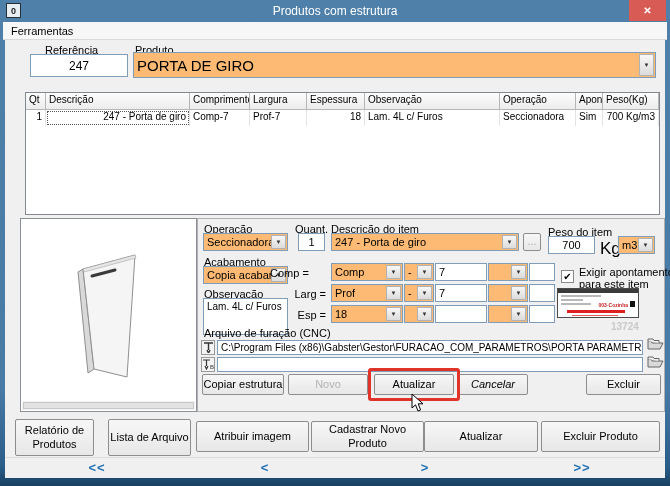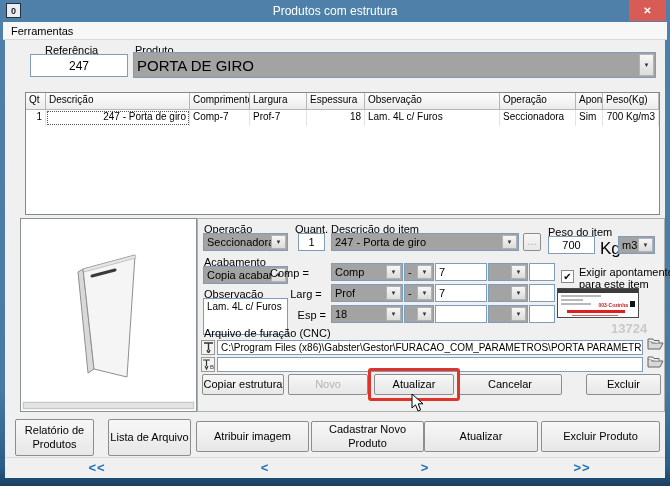--- a/index.html
+++ b/index.html
@@ -11,21 +11,21 @@
   .appicon{position:absolute;top:3px;left:6px;width:15px;height:15px;background:#e9eef3;border:1px solid #26303a;
            color:#222;font-size:9px;font-weight:bold;display:flex;align-items:center;justify-content:center;}
   .closebtn{position:absolute;top:0;right:4px;width:37px;height:21px;background:#d85c55;color:#fff;
             font-size:10px;font-weight:bold;display:flex;align-items:center;justify-content:center;cursor:pointer;}
   .menubar{position:absolute;top:22px;left:3px;right:3px;height:18px;background:#f7f7f7;border-bottom:1px solid #dadada;}
   .menuitem{position:absolute;left:0;top:0;height:17px;padding:0 8px;font-size:11px;display:flex;align-items:center;cursor:pointer;}
   .content{position:absolute;top:40px;left:5px;right:5px;bottom:8px;background:#f0f0f0;}
   .lbl{position:absolute;font-size:11px;white-space:nowrap;}
   .field{position:absolute;background:#fff;border:1px solid #7f9db9;font-size:11px;overflow:hidden;
          display:flex;align-items:center;padding:0 3px;white-space:nowrap;}
-  .combo{position:absolute;background:#a3a3a3;border:1px solid #7f9db9;font-size:11px;overflow:hidden;
+  .combo{position:absolute;background:#fdba74;border:1px solid #7f9db9;font-size:11px;overflow:hidden;
          display:flex;align-items:center;padding:0 18px 0 3px;white-space:nowrap;}
   .arrow{position:absolute;top:1px;right:1px;bottom:1px;width:15px;background:linear-gradient(#f7f7f7,#dcdcdc);
          border:1px solid #b2b2b2;display:flex;align-items:center;justify-content:center;font-size:6px;color:#333;}
   .btn{position:absolute;background:linear-gradient(#f7f7f7,#e7e7e7);border:1px solid #8d8d8d;border-radius:2px;
        display:flex;align-items:center;justify-content:center;font-size:11px;text-align:center;cursor:pointer;line-height:1.2;}
   .btn.disabled{color:#b3b3b3;cursor:default;}
   
   .tbl{position:absolute;left:20px;top:52px;width:635px;height:123px;background:#fff;border:1px solid #828790;}
   .trow{display:flex;width:100%;}
   .th{background:linear-gradient(#fdfdfd,#ececec);border-right:1px solid #b6b6b6;border-bottom:1px solid #b6b6b6;
@@ -44,21 +44,21 @@
   .cb{position:absolute;width:13px;height:13px;background:#fff;border:1px solid #8a8a8a;font-size:10px;line-height:11px;
       text-align:center;cursor:pointer;}
   .cbl{position:absolute;font-size:11px;line-height:12px;white-space:nowrap;}
   .thumb{position:absolute;left:359px;top:69px;width:82px;height:30px;background:#fff;border:1px solid #4a4a4a;overflow:hidden;}
   .thumb-tb{height:4px;background:#3b3b3b;}
   .tline{height:2px;background:#b9b9b9;margin:2px 3px 0 3px;}
   .tcap{position:absolute;right:10px;top:13px;font-size:5px;font-weight:bold;color:#c42222;}
   .tsq{position:absolute;right:3px;top:12px;width:5px;height:6px;background:#111;}
   .tred{position:absolute;left:9px;right:13px;bottom:4px;height:3px;background:#dd1f1f;}
   .tred2{position:absolute;left:14px;right:20px;bottom:1px;height:1px;background:#e46060;}
-  .counter{position:absolute;left:413px;top:102px;font-size:13px;color:#c9c9c9;font-weight:bold;}
+  .counter{position:absolute;left:413px;top:102px;font-size:10px;color:#c9c9c9;font-weight:bold;}
   .toolbtn{position:absolute;width:14px;height:15px;background:#f3f3f3;border:1px solid #9a9a9a;cursor:pointer;
            display:flex;align-items:center;justify-content:center;}
   .folderbtn{position:absolute;width:17px;height:16px;background:transparent;border:none;cursor:pointer;padding:0;}
   .annotation{position:absolute;left:170px;top:149px;width:92px;height:33px;border:3px solid #e0342b;border-radius:3px;pointer-events:none;}
   .cursor{position:absolute;left:213px;top:174px;width:14px;height:20px;pointer-events:none;}
   .navlbl{position:absolute;top:420px;height:18px;width:60px;text-align:center;font-size:13px;font-weight:bold;
           color:#1f6fb5;cursor:pointer;letter-spacing:1px;}
   .navstrip{position:absolute;left:0;right:0;top:417px;height:21px;border-top:1px solid #dcdcdc;}
 </style>
 </head>
@@ -150,21 +150,21 @@
         <span class="arrow">▼</span>
       </div>
 
       <div class="lbl" style="left:6px;top:37px;">Acabamento</div>
       <div class="combo" style="left:5px;top:47px;width:85px;height:18px;">
         <span>Copia acabamento</span>
         <span class="arrow">▼</span>
       </div>
 
       <div class="lbl" style="left:72px;top:48px;width:40px;text-align:left;">Comp =</div>
-      <div class="lbl" style="left:88px;top:69px;width:40px;text-align:center;">Larg =</div>
+      <div class="lbl" style="left:88px;top:69px;width:40px;text-align:right;">Larg =</div>
       <div class="lbl" style="left:88px;top:90px;width:40px;text-align:right;">Esp =</div>
 
       <div class="combo" style="left:133px;top:44px;width:72px;height:18px;">
         <span>Comp</span>
         <span class="arrow">▼</span>
         </div>
       <div class="combo" style="left:206px;top:44px;width:30px;height:18px;">
         <span>-</span>
         <span class="arrow">▼</span>
         </div>
@@ -253,21 +253,21 @@
       <button class="folderbtn" style="left:449px;top:136px;">
         <svg width="17" height="14" viewBox="0 0 17 14">
           <path d="M1 4 L1 12 L13 12 L16 6 L5 6 L4 4 Z" fill="#d9d9d9" stroke="#666" stroke-width="1"></path>
           <path d="M1 4 L1 2 L6 2 L7 3.5 L12 3.5 L12 6" fill="#efefef" stroke="#666" stroke-width="1"></path>
         </svg>
       </button>
 
       <div class="btn" style="left:4px;top:155px;width:82px;height:21px;">Copiar estrutura</div>
       <div class="btn disabled" style="left:90px;top:155px;width:80px;height:21px;">Novo</div>
       <div class="btn" style="left:176px;top:155px;width:80px;height:21px;">Atualizar</div>
-      <div class="btn" style="left:260px;top:155px;width:104px;height:21px;">Cancelar</div>
+      <div class="btn" style="left:260px;top:155px;width:70px;height:21px;font-style:italic;">Cancelar</div>
       <div class="btn" style="left:388px;top:155px;width:75px;height:21px;">Excluir</div>
 
       <div class="annotation"></div>
       <svg class="cursor" viewBox="0 0 14 20">
         <path d="M1 1 L1 15 L4.5 11.8 L7 18 L9.6 16.9 L7.2 10.8 L12 10.8 Z" fill="#fff" stroke="#000" stroke-width="1"></path>
       </svg>
     </div>
 
     <div class="btn" style="left:10px;top:379px;width:79px;height:37px;padding:0 4px;white-space:normal;">Relatório de Produtos</div>
     <div class="btn" style="left:103px;top:379px;width:83px;height:37px;">Lista de Arquivo</div>

